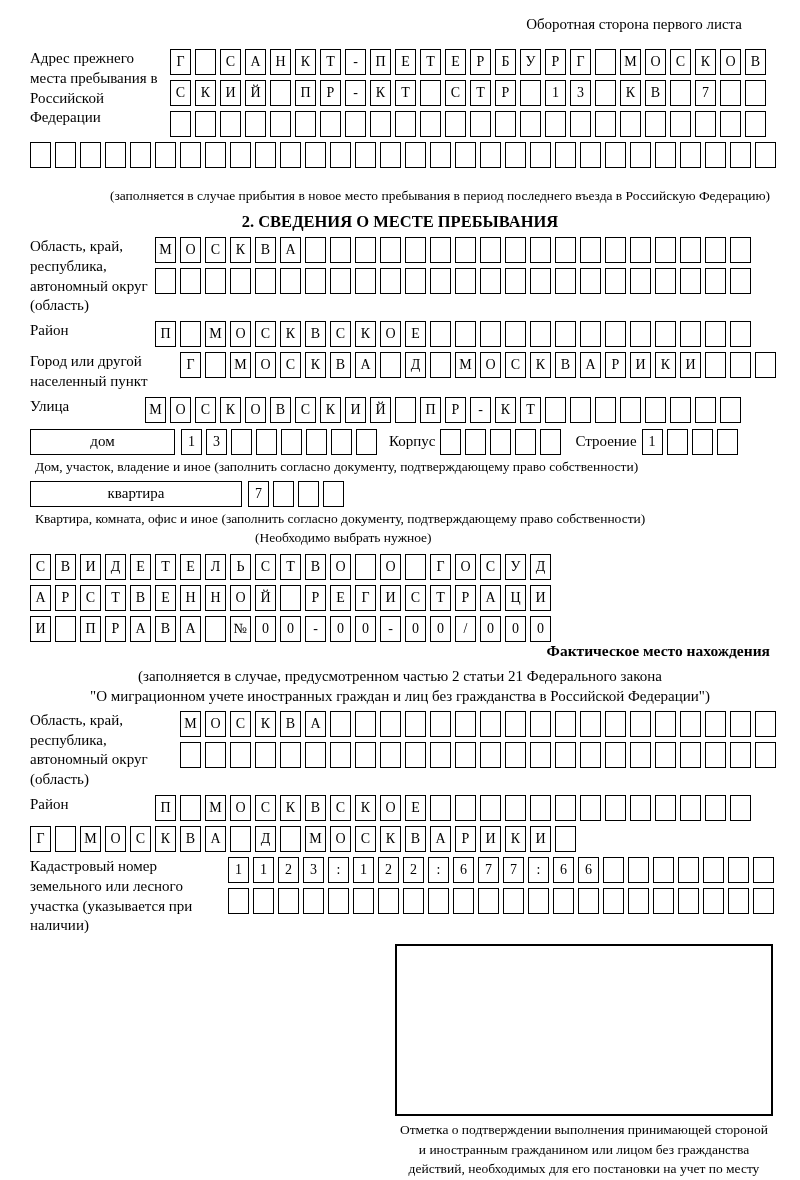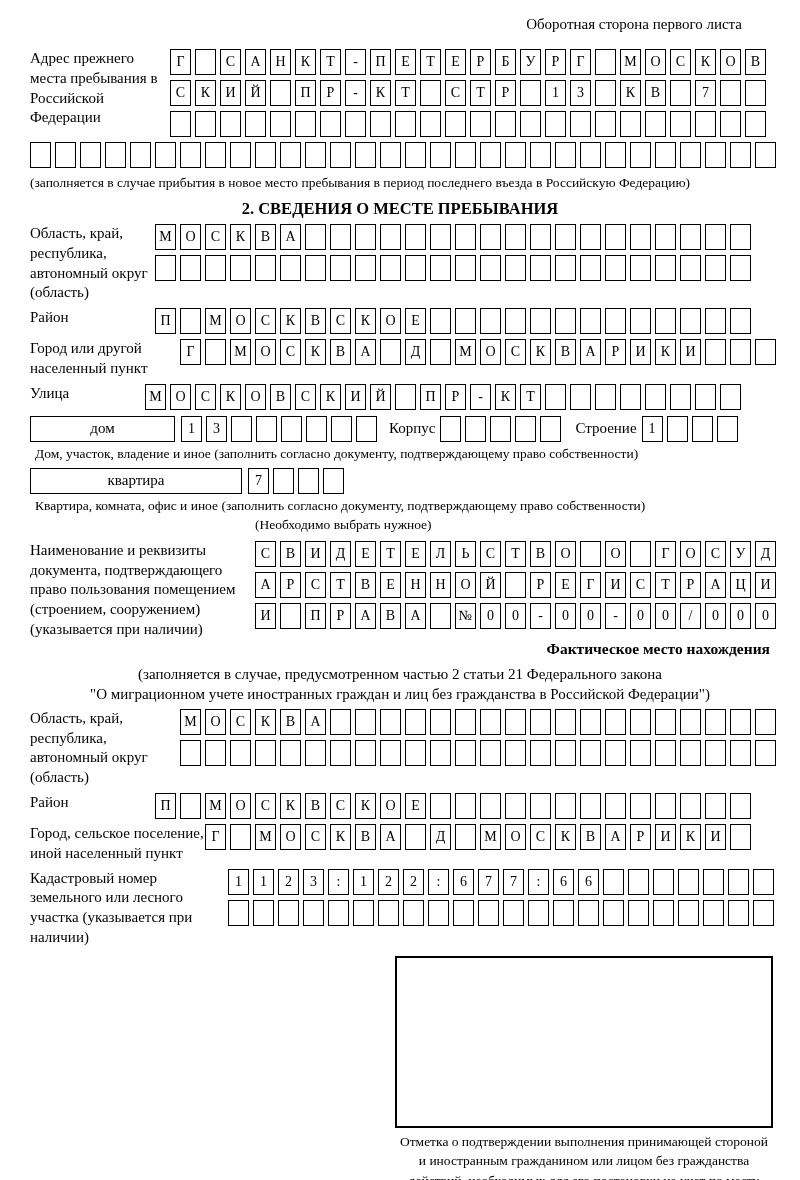--- a/index.html
+++ b/index.html
@@ -28,21 +28,21 @@
   .prev-label { width:140px; }
   .w125 { width:125px; }
   .w150 { width:150px; }
   .w115 { width:115px; }
   .w175 { width:175px; }
   .w198 { width:198px; }
   .w225 { width:225px; }
 
   .fullrow { margin-top:5px; }
 
-  .caption-center { text-align:left; font-size:13.5px; margin-top:7px; }
+  .caption-center { text-align:right; font-size:13.5px; margin-top:20px; }
   .caption-left { font-size:13.5px; margin-top:4px; padding-left:5px; }
 
   .h-main { font-weight:bold; text-align:center; font-size:16.5px; margin-top:8px; margin-bottom:4px; }
   .h-sub  { font-weight:bold; text-align:right; font-size:15.5px; }
 
   .labelbox {
     border:1.7px solid #000; height:26px;
     display:flex; align-items:center; justify-content:center;
     font-size:15px; flex:0 0 auto;
   }
@@ -374,21 +374,20 @@
         <span class="cbox"></span>
         <span class="cbox"></span>
         <span class="cbox"></span>
       </div>
   </div>
   <div class="caption-left">Квартира, комната, офис и иное (заполнить согласно документу, подтверждающему право собственности)</div>
 
   <div class="note-select">(Необходимо выбрать нужное)</div>
 
   <div class="field" style="margin-top:8px;">
-    <div class="label w225">Наименование и реквизиты документа, подтверждающего право пользования помещением (строением, сооружением) (указывается при наличии)</div>
     <div class="rows-col">
       <div class="boxrow">
           <span class="cbox">С</span>
           <span class="cbox">В</span>
           <span class="cbox">И</span>
           <span class="cbox">Д</span>
           <span class="cbox">Е</span>
           <span class="cbox">Т</span>
           <span class="cbox">Е</span>
           <span class="cbox">Л</span>
@@ -541,21 +540,20 @@
         <span class="cbox"></span>
         <span class="cbox"></span>
         <span class="cbox"></span>
         <span class="cbox"></span>
         <span class="cbox"></span>
         <span class="cbox"></span>
       </div>
   </div>
 
   <div class="field">
-    <div class="label w175">Город, сельское поселение, иной населенный пункт</div>
     <div class="boxrow">
         <span class="cbox">Г</span>
         <span class="cbox"></span>
         <span class="cbox">М</span>
         <span class="cbox">О</span>
         <span class="cbox">С</span>
         <span class="cbox">К</span>
         <span class="cbox">В</span>
         <span class="cbox">А</span>
         <span class="cbox"></span>

